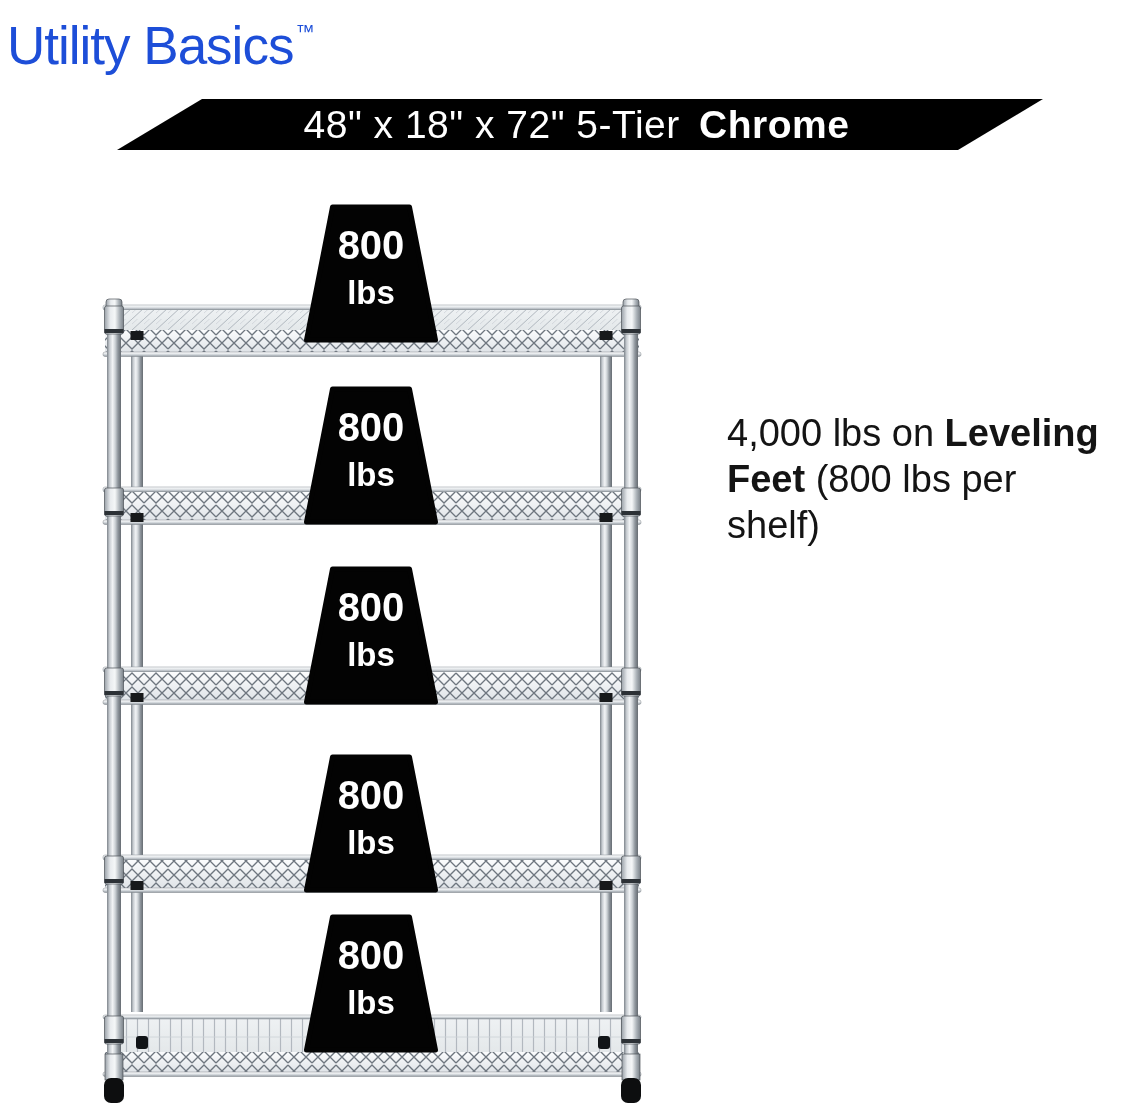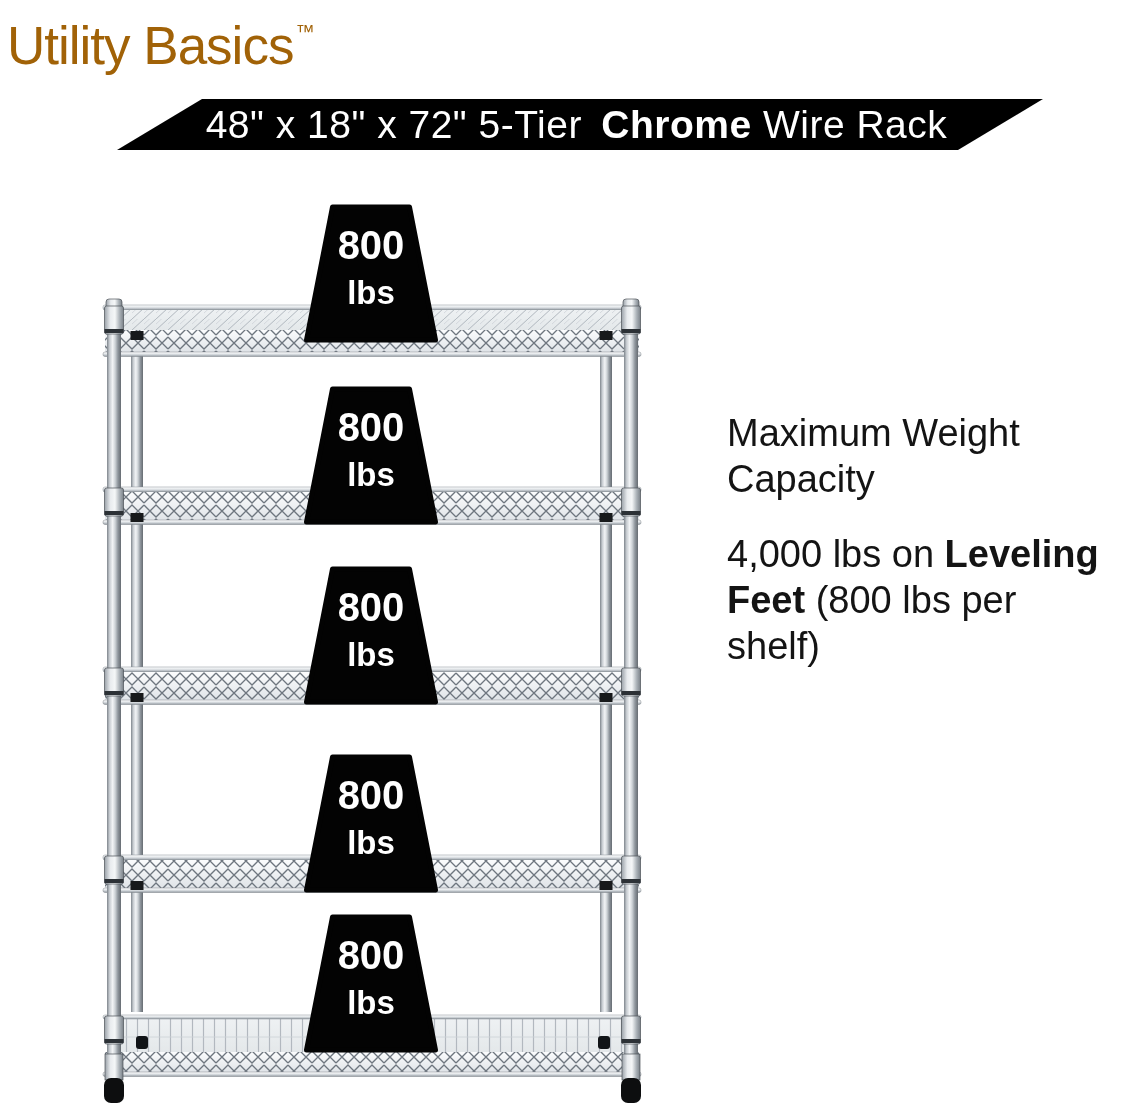--- a/index.html
+++ b/index.html
@@ -3,21 +3,21 @@
 <meta charset="utf-8">
 <style>
   html,body{margin:0;padding:0;}
   body{
     width:1126px;height:1106px;position:relative;background:#ffffff;
     font-family:"Liberation Sans",sans-serif;overflow:hidden;
   }
   
   .logo{
     position:absolute;left:7px;top:2px;font-size:53px;line-height:60px;
-    letter-spacing:-1px;color:#a16207;white-space:nowrap;
+    letter-spacing:-1px;color:#1d4ed8;white-space:nowrap;
   }
   .logo .tm{font-size:19px;vertical-align:26px;letter-spacing:0;margin-left:2px;}
   
   .banner{
     position:absolute;left:110px;top:99px;width:933px;height:51px;
     background:#000000;color:#ffffff;
     clip-path:polygon(92px 0, 933px 0, 848px 51px, 7px 51px);
     display:flex;align-items:center;justify-content:center;
     font-size:39px;letter-spacing:0.5px;
   }
@@ -217,19 +217,17 @@
   </g>
 </svg>
 
 <div class="logo">
   <span>Utility Basics</span><span class="tm">™</span>
 </div>
 
 <div class="banner">
   <span>48" x 18" x 72" 5-Tier </span>
     <span class="bold">Chrome</span>
-    <span> Wire Rack</span>
 </div>
 
 <div class="specs">
-  <p class="heading">Maximum Weight Capacity</p>
   <p class="para1"><span>4,000 lbs on </span><span class="bold">Leveling Feet</span><span> (800 lbs per shelf)</span></p>
 </div>
 
 </body></html>

